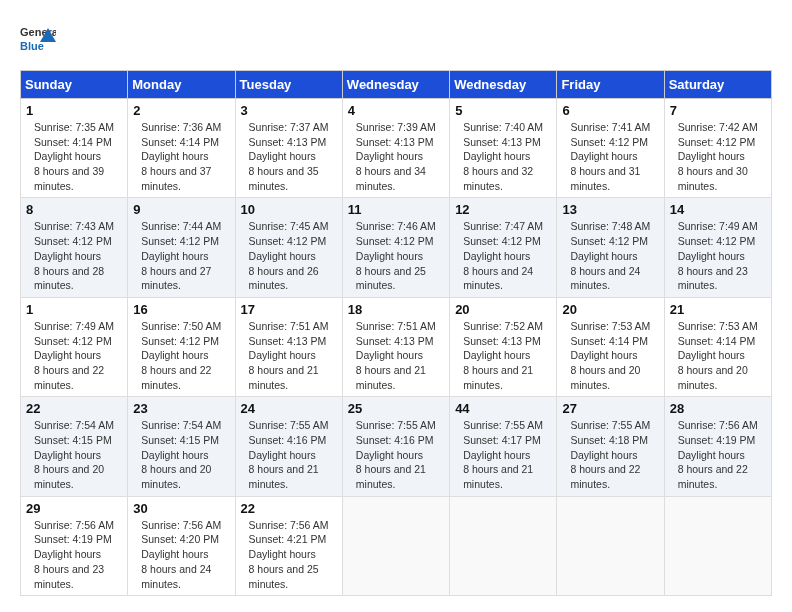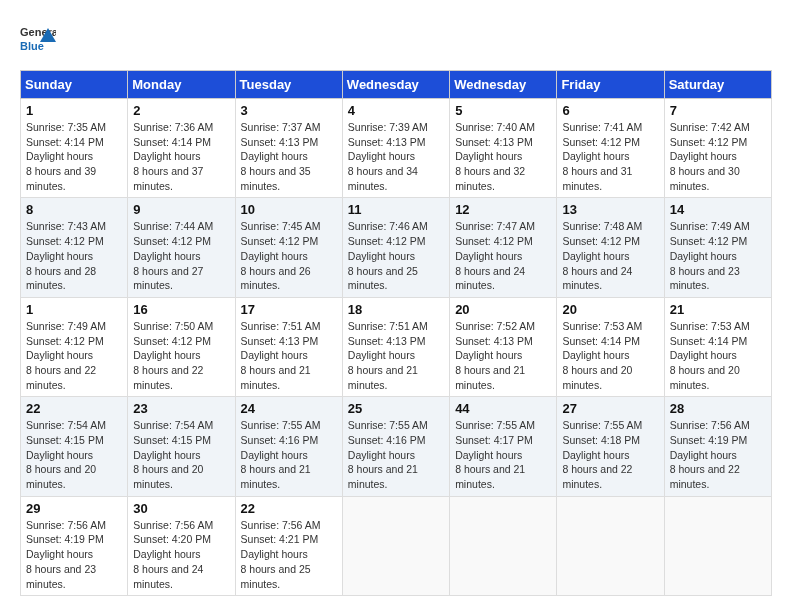--- a/index.html
+++ b/index.html
@@ -62,20 +62,21 @@
       font-size: 13px;
       font-weight: bold;
       display: block;
       margin-bottom: 2px;
       color: #111;
     }
     .day-info {
       color: #333;
       font-size: 10.5px;
       line-height: 1.4;
+      margin-left: 8px;
     }
     .empty-cell {
       background: #f9f9f9 !important;
     }
   </style>
 </head>
 <body>
 
 <div class="header-area">
   <div class="logo">

